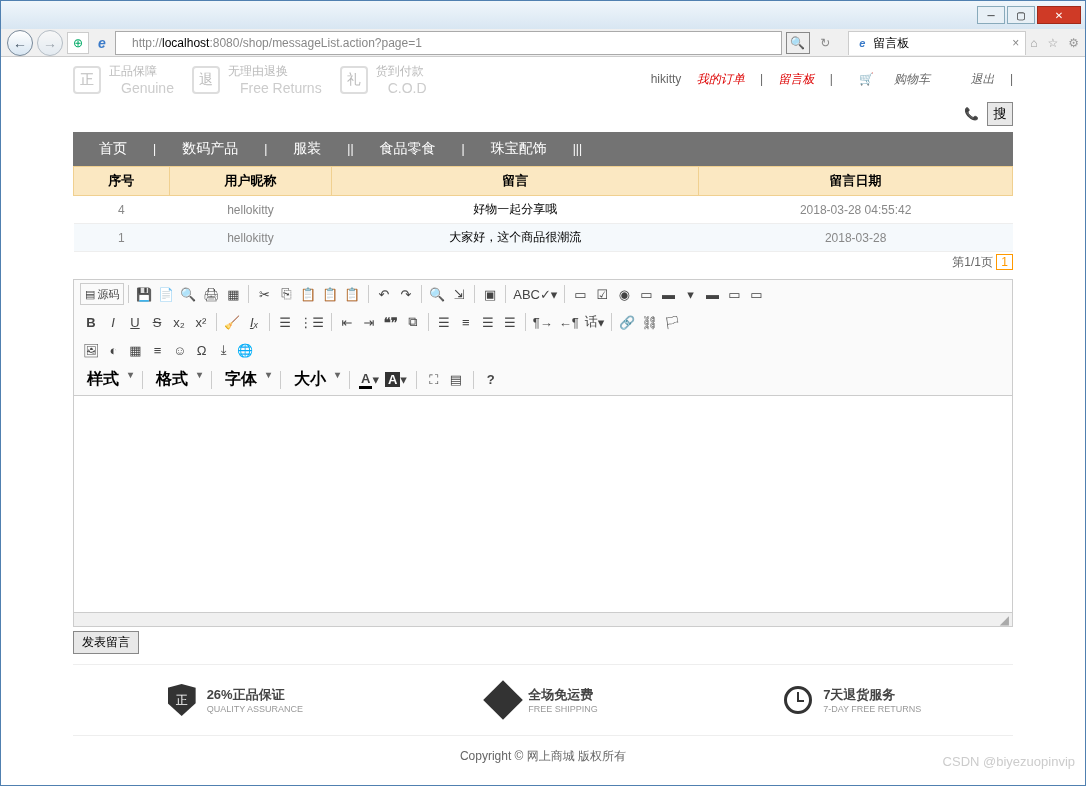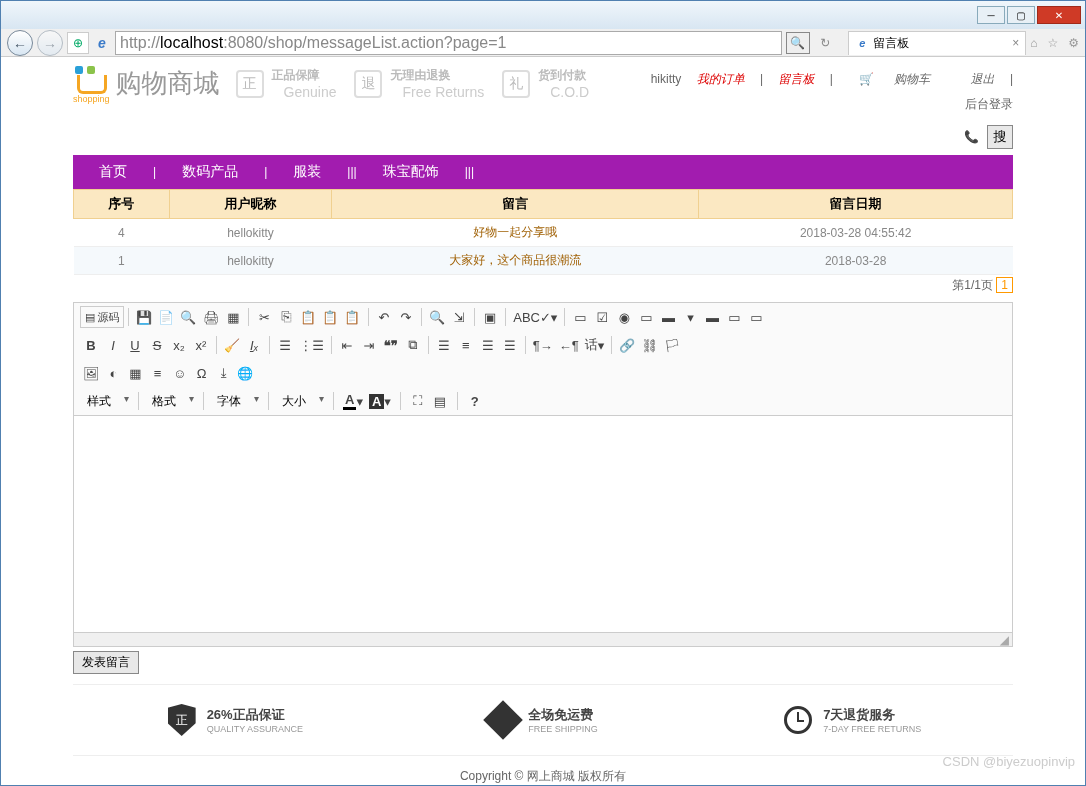--- a/index.html
+++ b/index.html
@@ -10,21 +10,21 @@
 .titlebar { height: 28px; background: linear-gradient(#f0f6fb, #d8e6f2); display: flex; justify-content: flex-end; align-items: center; padding-right: 4px; }
 .win-btn { width: 28px; height: 18px; margin-left: 2px; display: inline-flex; align-items: center; justify-content: center; border: 1px solid #8ab; background: #e8f0f6; font-size: 10px; }
 .win-close { background: #cf3a26; color: #fff; width: 44px; border: 1px solid #a02a1a; }
 
 
 .ie-bar { height: 28px; background: #f0f0f0; display: flex; align-items: center; padding: 0 6px; border-bottom: 1px solid #ccc; gap: 4px; }
 .nav-btn { width: 26px; height: 26px; border-radius: 50%; border: 1px solid #789; background: linear-gradient(#fff,#d8e6f2); display: flex; align-items: center; justify-content: center; color: #456; font-size: 14px; }
 .nav-btn.fwd { opacity: 0.5; }
 .security-icon { width: 22px; height: 22px; display: flex; align-items: center; justify-content: center; color: #0a6; border: 1px solid #ccc; background: #fff; }
 .ie-icon { width: 18px; height: 18px; display: flex; align-items: center; justify-content: center; color: #3a7ac8; font-weight: bold; font-style: italic; font-size: 14px; }
-.addr { flex: 1; height: 24px; border: 1px solid #aaa; background: #fff; padding: 0 4px; display: flex; align-items: center; font-size: 16px; color: #888; }
+.addr { flex: 1; height: 24px; border: 1px solid #aaa; background: #fff; padding: 0 16px; display: flex; align-items: center; font-size: 12px; color: #888; }
 .addr .host { color: #000; }
 .search-go { width: 24px; height: 22px; border: 1px solid #888; background: #eee; display: flex; align-items: center; justify-content: center; }
 .icon-tools { display: flex; gap: 10px; margin-left: auto; color: #999; }
 .icon-tools span { cursor: pointer; }
 .tab { height: 24px; width: 178px; margin-left: 544px; border: 1px solid #ccc; border-bottom: none; background: #fff; display: flex; align-items: center; padding: 0 6px; font-size: 12px; gap: 4px; }
 .tab .close { margin-left: auto; color: #888; }
 
 
 .page { width: 940px; margin: 0 auto; }
 
@@ -38,49 +38,49 @@
 .header-row { display: flex; align-items: center; gap: 16px; }
 .logo { display: flex; align-items: center; gap: 6px; }
 .logo-mark { width: 32px; height: 32px; position: relative; }
 .logo-mark::before { content: ""; position: absolute; width: 24px; height: 16px; border: 3px solid #f5a623; border-radius: 0 0 6px 6px; border-top: none; top: 12px; left: 4px; }
 .logo-mark::after { content: ""; position: absolute; width: 8px; height: 8px; background: #2aa0d8; top: 3px; left: 2px; box-shadow: 12px 0 0 #8bc34a; border-radius: 2px; }
 .logo-text { font-size: 26px; color: #999; font-weight: 300; }
 .logo-sub { font-size: 9px; color: #f5a623; line-height: 1; }
 
 .guarantee { display: flex; align-items: center; gap: 8px; color: #bbb; }
 .guarantee .badge-icon { width: 28px; height: 28px; border: 2px solid #ddd; border-radius: 4px; display: flex; align-items: center; justify-content: center; font-size: 14px; }
-.guarantee .g-text { font-size: 12px; font-weight: bold; }
+.guarantee .g-text { font-size: 12px; }
 .guarantee .g-sub { font-size: 14px; color: #ccc; margin-left: 12px; }
 
 .search-row { display: flex; justify-content: flex-end; align-items: center; padding: 6px 0; gap: 4px; }
 .kw { width: 158px; height: 22px; border: 1px solid #aaa; padding: 0 4px; font-size: 12px; }
 .search-btn { width: 26px; height: 24px; border: 1px solid #888; background: #e8e8e8; }
 .phone-icon { color: #bbb; margin-right: 4px; }
 
-.nav { background: #a21caf; height: 34px; display: flex; align-items: center; }
+.nav { background: #737373; height: 34px; display: flex; align-items: center; }
 .nav a { color: #fff; text-decoration: none; font-size: 14px; padding: 0 26px; }
 .nav .sep { color: #fff; }
 
 .msg-table table { width: 100%; border-collapse: collapse; }
 .msg-table th { background: #fbe8c2; color: #000; font-size: 13px; padding: 5px; border: 1px solid #f0d090; font-weight: bold; }
 .msg-table td { padding: 5px; text-align: center; font-size: 12px; color: #888; border-bottom: 1px solid #eee; }
 .msg-table tr:nth-child(even) td { background: #f5f9fc; }
-.msg-table td.red { color: #a16207; }
+.msg-table td.red { color: #000000; }
 
 .pager { text-align: right; padding: 2px 0; font-size: 12px; color: #666; }
 .pager .cur { border: 1px solid #f90; color: #f90; padding: 0 4px; }
 
 
 .editor { border: 1px solid #ccc; margin-top: 6px; }
 .tool-rows { border-bottom: 1px solid #ccc; background: #fafafa; }
 .trow { display: flex; flex-wrap: wrap; align-items: center; padding: 3px 6px; gap: 0; }
 .tbtn { min-width: 22px; height: 22px; display: inline-flex; align-items: center; justify-content: center; font-size: 13px; color: #444; cursor: pointer; padding: 0 3px; }
 .tsep { width: 1px; height: 18px; background: #ccc; margin: 0 4px; }
 .source-btn { border: 1px solid #ccc; padding: 1px 4px; font-size: 11px; display: inline-flex; align-items: center; gap: 2px; }
-.dd { border: 1px solid transparent; padding: 1px 16px 1px 6px; font-size: 12px; position: relative; min-width: 52px; }
+.dd { border: 1px solid transparent; padding: 1px 16px 1px 6px; font-size: 16px; position: relative; min-width: 52px; font-weight: bold; }
 .dd::after { content: "▾"; position: absolute; right: 2px; font-size: 10px; color: #666; }
 .ddsep { width: 1px; height: 18px; background: #ccc; margin: 0 6px; }
 .color-btn { border-bottom: 3px solid #000; padding: 0 2px; position: relative; font-weight: bold; }
 .color-bg { background: #333; color: #fff; padding: 0 3px; font-weight: bold; }
 
 .editor-body { height: 216px; background: #fff; }
 .editor-resize { height: 14px; background: #f0f0f0; border-top: 1px solid #ccc; text-align: right; color: #aaa; font-size: 12px; padding-right: 3px; cursor: nwse-resize; }
 
 .submit-btn { margin-top: 4px; padding: 2px 8px; border: 1px solid #888; background: #e8e8e8; font-size: 12px; }
 
@@ -135,27 +135,20 @@
       <span>⌂</span>
       <span>☆</span>
       <span>⚙</span>
     </div>
   </div>
 
   <div class="page">
 
     <div style="display:flex;justify-content:space-between;align-items:flex-start;padding-top:6px">
       <div class="header-row">
-        <div class="logo">
-          <div>
-            <div class="logo-mark"></div>
-            <div class="logo-sub">shopping</div>
-          </div>
-          <span class="logo-text">购物商城</span>
-        </div>
         <div id="guarantees" style="display:flex;gap:18px">
             <div class="guarantee">
               <div class="badge-icon">正</div>
               <div>
                 <div class="g-text">正品保障</div>
                 <div class="g-sub">Genuine</div>
               </div>
             </div>
             <div class="guarantee">
               <div class="badge-icon">退</div>
@@ -180,36 +173,36 @@
             <span>hikitty</span>
             <a class="red">我的订单</a> |
             <a class="red">留言板</a> |
             &nbsp;&nbsp;&nbsp;&nbsp;&nbsp;&nbsp;
             <span class="cart-icon">🛒</span>
             <a>购物车</a>
             &nbsp;&nbsp;&nbsp;
             <a>退出</a> |
           </span>
         </div>
-        <div class="backend"><a>后台登录</a></div>
         <div class="search-row">
           <span class="phone-icon">📞</span>
           <button class="search-btn">搜</button>
         </div>
       </div>
     </div>
 
     <div class="nav" id="nav">
         <a>首页</a>
         <span class="sep">|</span>
         <a>数码产品</a>
         <span class="sep">|</span>
         <a>服装</a>
         <span class="sep">|</span>
         <span class="sep">|</span>
+        <a>食品零食</a>
         <span class="sep">|</span>
         <a>珠宝配饰</a>
         <span class="sep">|</span>
         <span class="sep">|</span>
         <span class="sep">|</span>
       </div>
 
     <div class="msg-table">
       <table>
         <thead>

